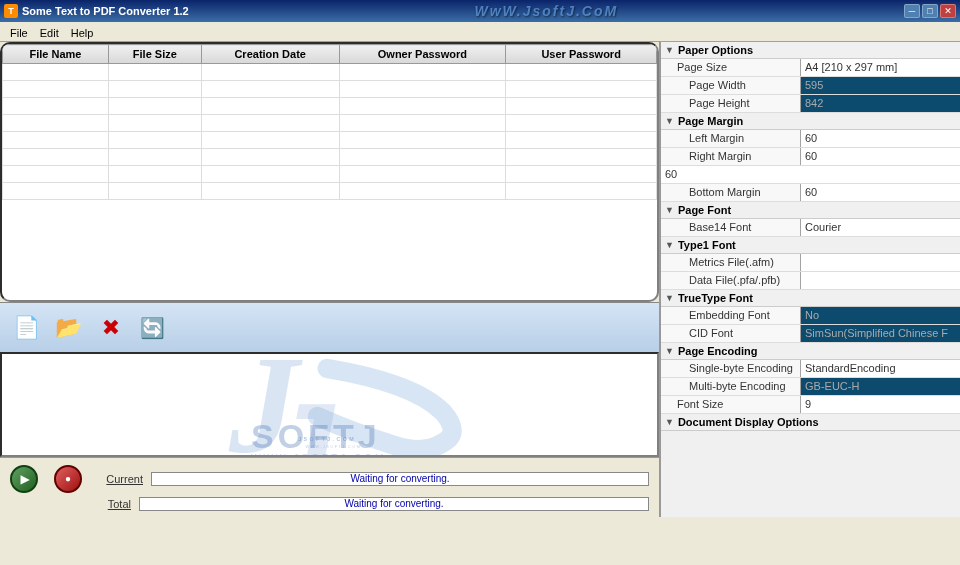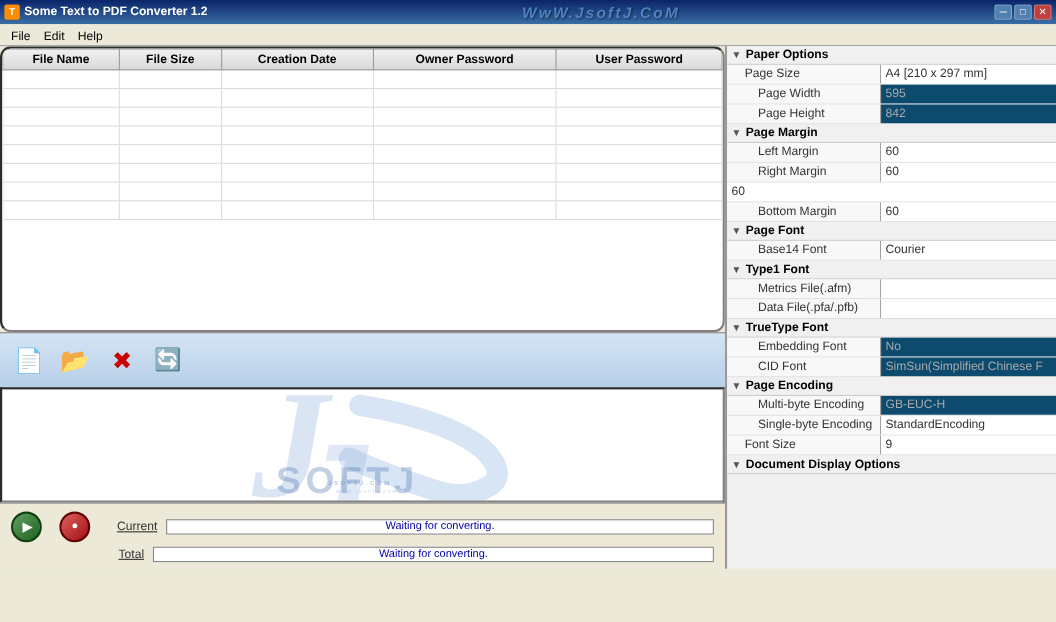--- a/index.html
+++ b/index.html
@@ -508,27 +508,27 @@
     <div class="prop-row">
       <div class="prop-label sub">CID Font</div>
       <div class="prop-value disabled" style="overflow:hidden; white-space:nowrap;">SimSun(Simplified Chinese F</div>
     </div>
 
     <div class="prop-section-header">
       <span class="collapse-icon">▼</span>
       <span>Page Encoding</span>
     </div>
     <div class="prop-row">
+      <div class="prop-label sub">Single-byte Encoding</div>
+      <div class="prop-value">StandardEncoding</div>
+    </div>
+    <div class="prop-row">
       <div class="prop-label sub">Multi-byte Encoding</div>
       <div class="prop-value disabled">GB-EUC-H</div>
     </div>
-    <div class="prop-row">
-      <div class="prop-label sub">Single-byte Encoding</div>
-      <div class="prop-value">StandardEncoding</div>
-    </div>
 
     <div class="prop-row">
       <div class="prop-label">Font Size</div>
       <div class="prop-value">9</div>
     </div>
 
     <div class="prop-section-header">
       <span class="collapse-icon">▼</span>
       <span>Document Display Options</span>
     </div>

